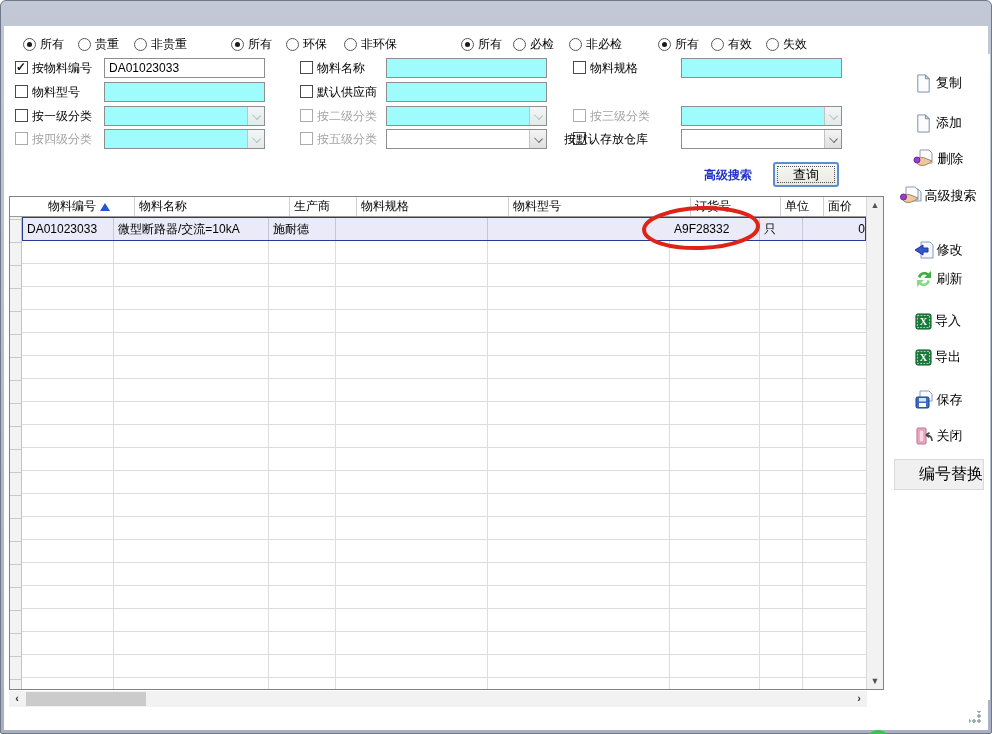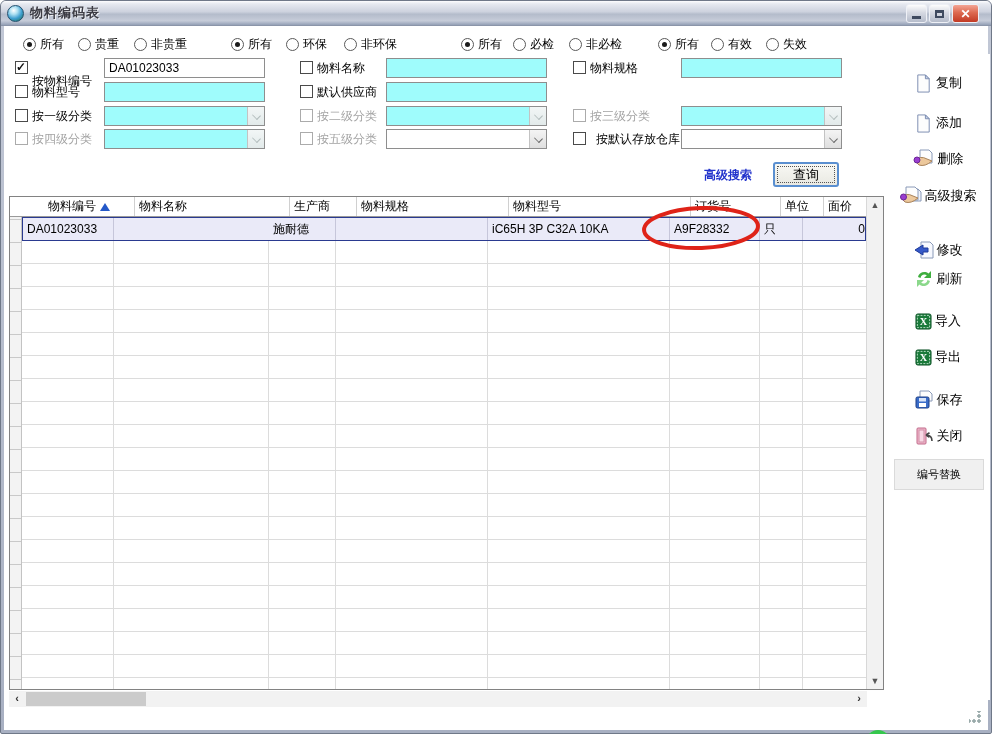--- a/index.html
+++ b/index.html
@@ -67,52 +67,37 @@
   .vscroll { position:absolute; right:0; top:0; bottom:0; width:17px; background:#f2f2f2; border-left:1px solid #d8d8d8; }
   .varrow { position:absolute; left:0; width:16px; height:16px; background:#f2f2f2; color:#555; font-size:9px; text-align:center; line-height:16px; }
   .hscroll { position:absolute; left:8px; top:690px; width:858px; height:16px; background:#f2f2f2; }
   .harrow { position:absolute; top:0; width:16px; height:16px; color:#333; font-size:11px; font-weight:bold; text-align:center; line-height:15px; }
   .hthumb { position:absolute; left:17px; top:1px; width:120px; height:14px; background:#cbcbcb; }
 
   
   .sidebar { position:absolute; left:886px; top:28px; width:100px; bottom:30px; background:#fff; }
   .sbtn { position:absolute; left:0; width:96px; height:24px; display:flex; align-items:center; justify-content:center; gap:3px; cursor:pointer; background:transparent; border:none; font-size:13px; font-family:Liberation Serif, serif; color:#000; }
   .sbtn svg { flex:0 0 auto; }
-  .replace-btn { position:absolute; left:4px; top:405px; width:90px; height:31px; background:#f0f0f0; border:1px solid #dadada; font-size:11px; font-family:"Liberation Sans",sans-serif; cursor:pointer; }
+  .replace-btn { position:absolute; left:4px; top:405px; width:90px; height:31px; background:#f0f0f0; border:1px solid #dadada; font-size:16px; font-family:"Liberation Sans",sans-serif; cursor:pointer;text-align:right; }
 
   
   .annot { position:absolute; left:638px; top:200px; width:124px; height:52px; pointer-events:none; z-index:50; }
   .status-icon { position:absolute; left:861px; top:703px; width:26px; height:26px; }
   .resize-grip { position:absolute; right:7px; bottom:7px; width:12px; height:12px;
     background:
      radial-gradient(circle at 10px 10px,#9aa 1.5px,transparent 2px),
      radial-gradient(circle at 10px 5px,#9aa 1.5px,transparent 2px),
      radial-gradient(circle at 5px 10px,#9aa 1.5px,transparent 2px),
      radial-gradient(circle at 10px 0px,#9aa 1.5px,transparent 2px),
      radial-gradient(circle at 0px 10px,#9aa 1.5px,transparent 2px); }
 </style>
 </head>
 <body>
 
 <div class="win">
-  <div class="titlebar">
-    <div class="app-icon"></div>
-    <div class="title-text">物料编码表</div>
-    <div class="winbtns">
-      <div class="wbtn">
-          <span class="minglyph"></span>
-        </div>
-      <div class="wbtn">
-          <span class="maxglyph"></span>
-        </div>
-      <div class="wbtn close">
-          <span>✕</span>
-        </div>
-    </div>
-  </div>
 
   <div class="client">
 
     <span class="radio sel" style="left:19px;top:12px"></span>
     <span class="rlabel" style="left:36px;top:11px">所有</span>
     <span class="radio" style="left:74px;top:12px"></span>
     <span class="rlabel" style="left:91px;top:11px">贵重</span>
     <span class="radio" style="left:130px;top:12px"></span>
     <span class="rlabel" style="left:147px;top:11px">非贵重</span>
 
@@ -131,21 +116,21 @@
     <span class="rlabel" style="left:582px;top:11px">非必检</span>
 
     <span class="radio sel" style="left:654px;top:12px"></span>
     <span class="rlabel" style="left:671px;top:11px">所有</span>
     <span class="radio" style="left:707px;top:12px"></span>
     <span class="rlabel" style="left:724px;top:11px">有效</span>
     <span class="radio" style="left:762px;top:12px"></span>
     <span class="rlabel" style="left:779px;top:11px">失效</span>
 
     <span class="cb checked" style="left:11px;top:35px"></span>
-    <span class="flabel" style="left:28px;top:47px">按物料编号</span>
+    <span class="flabel" style="left:28px;top:34px">按物料编号</span>
     <input class="inp" style="left: 100px; top: 32px;" value="DA01023033">
     <span class="cb" style="left:296px;top:35px"></span>
     <span class="flabel" style="left:313px;top:34px">物料名称</span>
     <input class="inp cyan" style="left: 382px; top: 32px;">
     <span class="cb" style="left:569px;top:35px"></span>
     <span class="flabel" style="left:586px;top:34px">物料规格</span>
     <input class="inp cyan" style="left: 677px; top: 32px;">
 
     <span class="cb" style="left:11px;top:59px"></span>
     <span class="flabel" style="left:28px;top:58px">物料型号</span>
@@ -174,21 +159,21 @@
     <span class="flabel dis" style="left:28px;top:105px">按四级分类</span>
     <div class="sel-box cyan" style="left:100px;top:103px">
         <span class="sel-arrow dim"></span>
       </div>
     <span class="cb dis" style="left:296px;top:106px"></span>
     <span class="flabel dis" style="left:313px;top:105px">按五级分类</span>
     <div class="sel-box" style="left:382px;top:103px">
         <span class="sel-arrow"></span>
       </div>
     <span class="cb" style="left:569px;top:106px"></span>
-    <span class="flabel" style="left:592px;top:105px">按默认存放仓库</span>
+    <span class="flabel" style="left:560px;top:105px">按默认存放仓库</span>
     <div class="sel-box" style="left:677px;top:103px">
         <span class="sel-arrow"></span>
       </div>
 
     <a class="link" style="left:700px;top:141px">高级搜索</a>
     <button class="query-btn" style="left:769px;top:136px">查询</button>
 
     <div class="table-wrap" style="left:5px;top:170px">
       <div class="rowhdr-col"></div>
 
@@ -199,23 +184,23 @@
         <div class="th" style="left:325px;width:152px">物料规格</div>
         <div class="th" style="left:477px;width:182px">物料型号</div>
         <div class="th" style="left:659px;width:90px">订货号</div>
         <div class="th" style="left:749px;width:43px">单位</div>
         <div class="th" style="left:792px;width:66px;border-right:none">面价</div>
         <span class="sort-tri" style="left:90px;top:6px"></span>
       </div>
 
       <div class="sel-row">
         <div class="td" style="left:0;width:91px">DA01023033</div>
+        <div class="td" style="left:91px;width:155px">微型断路器/交流=10kA</div>
         <div class="td" style="left:246px;width:67px">施耐德</div>
         <div class="td" style="left:313px;width:152px"></div>
-        <div class="td" style="left:465px;width:182px">iC65H 3P C32A 10KA</div>
         <div class="td" style="left:647px;width:90px">A9F28332</div>
         <div class="td" style="left:737px;width:43px">只</div>
         <div class="td num" style="left:780px;width:66px;border-right:none">0</div>
       </div>
 
       <div class="grid-body">
         <span class="vline" style="left:91px"></span>
         <span class="vline" style="left:246px"></span>
         <span class="vline" style="left:313px"></span>
         <span class="vline" style="left:465px"></span>

